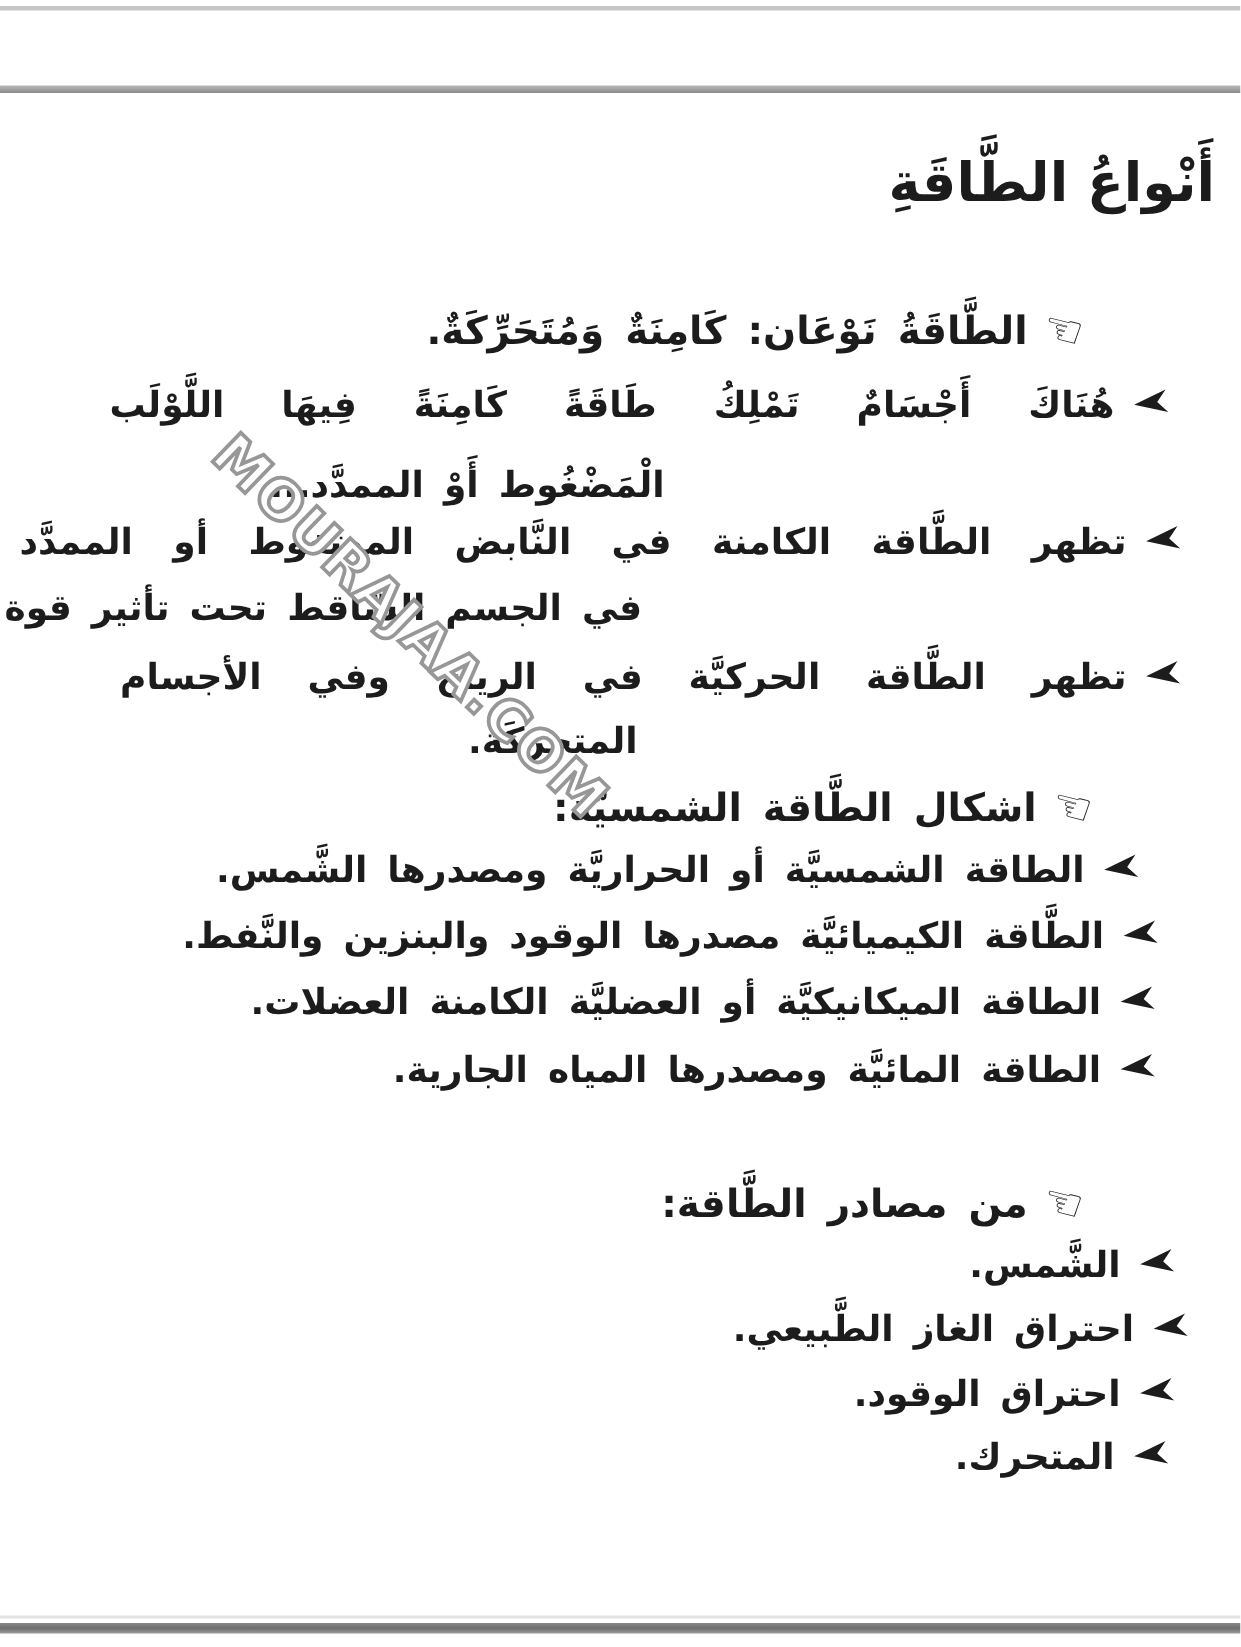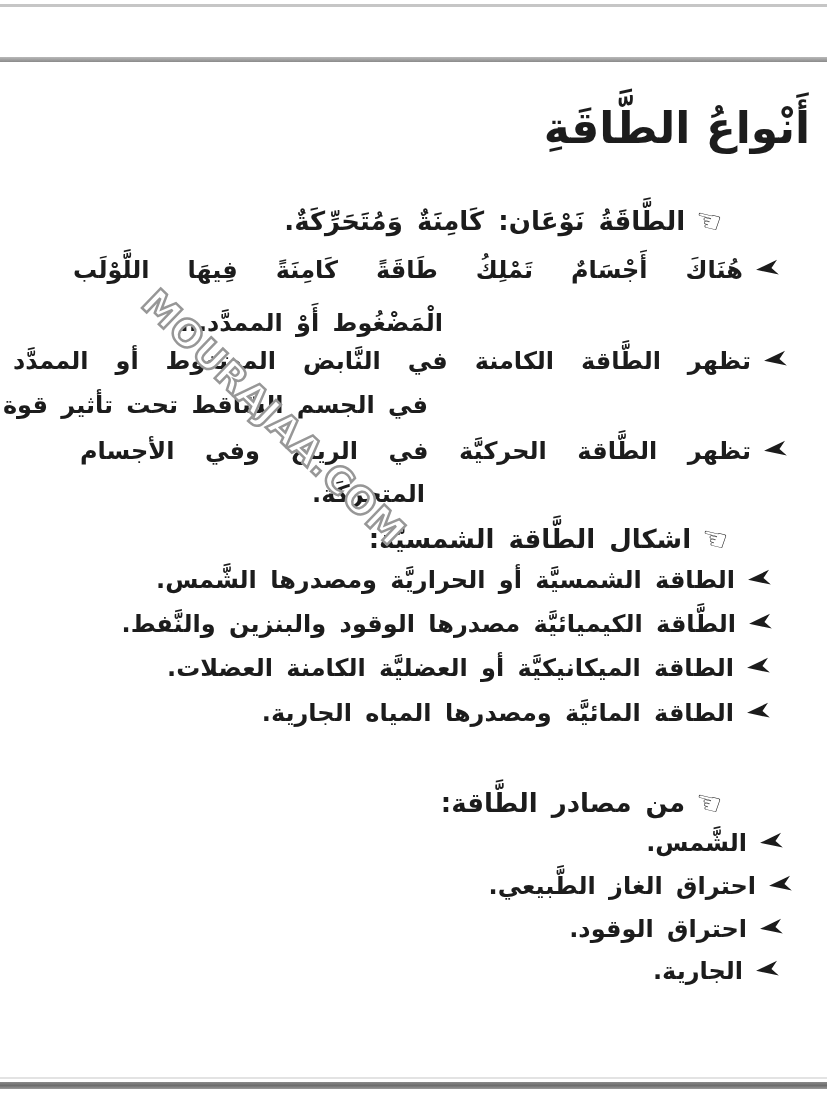--- a/index.html
+++ b/index.html
@@ -16,21 +16,21 @@
   .rule-bottom-faint{ top: 1077px; height: 2px; background: #e3e3e3; }
   .rule-bottom-dark { top: 1082px; height: 7px; background: linear-gradient(#8a8a8a, #6d6d6d, #9a9a9a); }
 
   .line {
     position: absolute;
     direction: rtl;
     white-space: nowrap;
     color: #1c1c1c;
     font-weight: bold;
   }
-  .title-line   { font-size: 44px; letter-spacing: 1px; }
+  .title-line   { font-size: 36px; letter-spacing: 1px; }
   .heading-line { font-size: 26px; word-spacing: 5px; }
   .body-line    { font-size: 24px; word-spacing: 5px; }
   .just {
     white-space: normal;
     text-align: justify;
     text-align-last: justify;
   }
   .arrow {
     display: inline-block;
     vertical-align: middle;
@@ -100,21 +100,21 @@
           <path d="M1 8.5 L23 1 L16.5 8.5 L23 16 Z"></path>
         </svg></span><span>تظهر الطَّاقة الحركيَّة في الرياح وفي الأجسام</span>
   </div>
 
   <div class="line body-line" style="top:480px; right:402px;">المتحركَة.</div>
 
   <div class="line heading-line" style="top:521px; right:99px;">
     <span class="manicule">☜</span><span>اشكال الطَّاقة الشمسيَّة:</span>
   </div>
 
-  <div class="line body-line" style="top:566px; right:56px;">
+  <div class="line body-line" style="top:566px; right:68px;">
     <span class="arrow"><svg width="24" height="17" viewBox="0 0 24 17">
           <path d="M1 8.5 L23 1 L16.5 8.5 L23 16 Z"></path>
         </svg></span><span>الطاقة الشمسيَّة أو الحراريَّة ومصدرها الشَّمس.</span>
   </div>
   <div class="line body-line" style="top:610px; right:55px;">
     <span class="arrow"><svg width="24" height="17" viewBox="0 0 24 17">
           <path d="M1 8.5 L23 1 L16.5 8.5 L23 16 Z"></path>
         </svg></span><span>الطَّاقة الكيميائيَّة مصدرها الوقود والبنزين والنَّفط.</span>
   </div>
   <div class="line body-line" style="top:654px; right:57px;">
@@ -143,16 +143,16 @@
         </svg></span><span>احتراق الغاز الطَّبيعي.</span>
   </div>
   <div class="line body-line" style="top:915px; right:44px;">
     <span class="arrow"><svg width="24" height="17" viewBox="0 0 24 17">
           <path d="M1 8.5 L23 1 L16.5 8.5 L23 16 Z"></path>
         </svg></span><span>احتراق الوقود.</span>
   </div>
   <div class="line body-line" style="top:957px; right:48px;">
     <span class="arrow"><svg width="24" height="17" viewBox="0 0 24 17">
           <path d="M1 8.5 L23 1 L16.5 8.5 L23 16 Z"></path>
-        </svg></span><span>الجارية.</span>
+        </svg></span><span>المتحرك.</span>
   </div>
 
 </div>
 
 </body></html>

